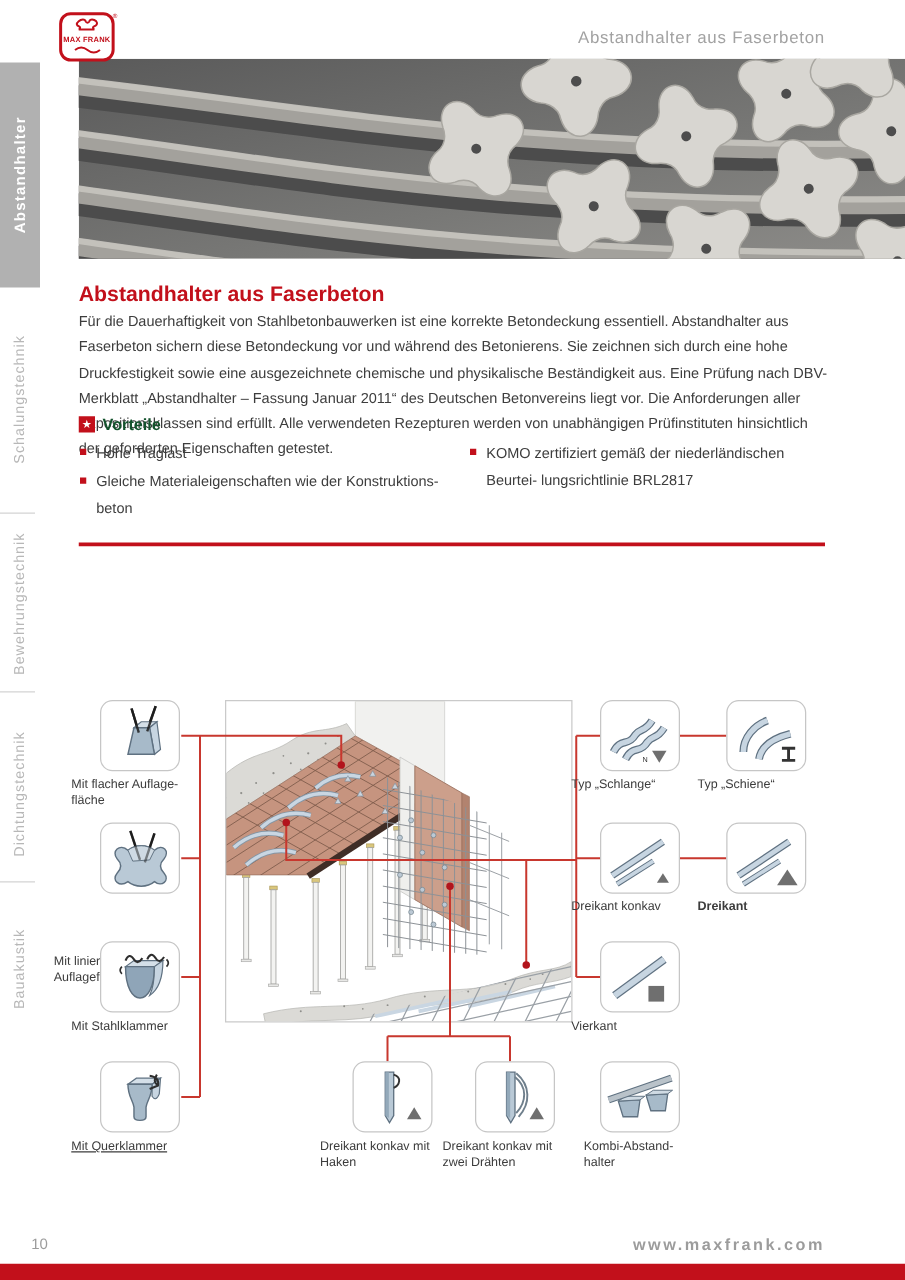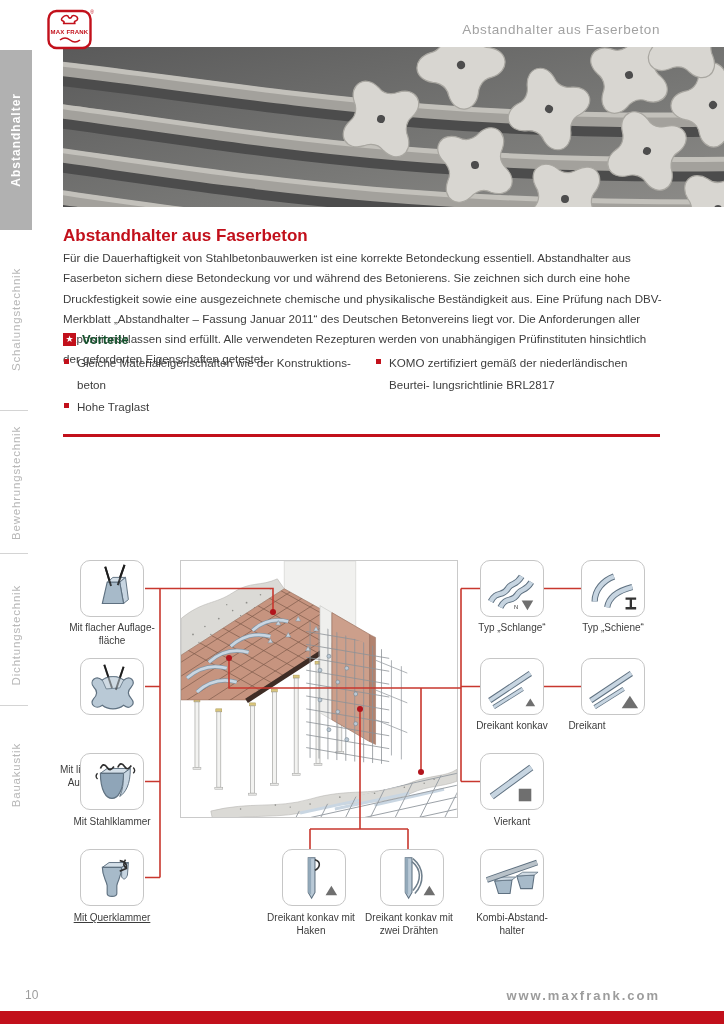--- a/index.html
+++ b/index.html
@@ -38,32 +38,32 @@
   .red-rule{position:absolute;left:63px;top:434px;width:597px;height:3px;background:#c2101b;}
   
   .illus{position:absolute;left:180px;top:560px;width:278px;height:258px;border:1px solid #cacaca;
          background:#fff;box-sizing:border-box;z-index:4;}
   .illus svg{width:100%;height:100%;display:block;}
   .connectors{position:absolute;left:0;top:0;width:724px;height:1024px;z-index:6;pointer-events:none;}
   .box{position:absolute;width:64px;height:57px;border:1.5px solid #c6c6c6;border-radius:10px;
        background:#fff;box-sizing:border-box;z-index:10;}
   .box svg{width:100%;height:100%;display:block;}
   .lbl{position:absolute;width:110px;font-size:10px;line-height:13px;color:#3c3c3c;
-       text-align:center;z-index:10;}
+       z-index:10;}
   
   .bx-l1{left:80px;top:560px;} .bx-l2{left:80px;top:658px;}
   .bx-l3{left:80px;top:753px;} .bx-l4{left:80px;top:849px;}
   .bx-ra1{left:480px;top:560px;} .bx-rb1{left:581px;top:560px;}
   .bx-ra2{left:480px;top:658px;} .bx-rb2{left:581px;top:658px;}
   .bx-ra3{left:480px;top:753px;} .bx-ra4{left:480px;top:849px;}
   .bx-m1{left:282px;top:849px;} .bx-m2{left:380px;top:849px;}
   .lb-l1{left:57px;top:621px;} .lb-l2{left:43px;top:719px;margin-top:44px;}
   .lb-l3{left:57px;top:815px;} .lb-l4{left:57px;top:911px;text-decoration:underline;}
   .lb-ra1{left:457px;top:621px;} .lb-rb1{left:558px;top:621px;}
-  .lb-ra2{left:457px;top:719px;} .lb-rb2{left:532px;top:719px;}
+  .lb-ra2{left:457px;top:719px;} .lb-rb2{left:558px;top:719px;font-weight:bold;}
   .lb-ra3{left:457px;top:815px;}
   .lb-ra4{left:467px;top:911px;width:90px;}
   .lb-m1{left:256px;top:911px;} .lb-m2{left:354px;top:911px;}
   
   .page-num{position:absolute;left:25px;top:988px;font-size:12px;color:#9c9c9c;z-index:20;}
   .site{position:absolute;right:64px;top:988px;font-size:13px;font-weight:bold;color:#9c9c9c;
         letter-spacing:2px;z-index:20;}
   .footer-bar{position:absolute;left:0;bottom:0;width:724px;height:13px;background:#c2101b;z-index:20;}
 </style>
 </head>
@@ -149,22 +149,22 @@
   </svg>
 
   <div class="heading">Abstandhalter aus Faserbeton</div>
   <div class="intro">Für die Dauerhaftigkeit von Stahlbetonbauwerken ist eine korrekte Betondeckung essentiell. Abstandhalter aus Faserbeton sichern diese Betondeckung vor und während des Betonierens. Sie zeichnen sich durch eine hohe Druckfestigkeit sowie eine ausgezeichnete chemische und physikalische Beständigkeit aus. Eine Prüfung nach DBV-Merkblatt „Abstandhalter – Fassung Januar 2011“ des Deutschen Betonvereins liegt vor. Die Anforderungen aller Expositionsklassen sind erfüllt. Alle verwendeten Rezepturen werden von unabhängigen Prüfinstituten hinsichtlich der geforderten Eigenschaften getestet.</div>
 
   <div class="adv-head">
     <span class="adv-star">★</span>
     <span class="adv-title">Vorteile</span>
   </div>
   <ul class="blist bl-left">
+    <li>Hohe Traglast</li>
     <li>Gleiche Materialeigenschaften wie der Konstruktions- beton</li>
-    <li>Hohe Traglast</li>
   </ul>
   <ul class="blist bl-right">
     <li>KOMO zertifiziert gemäß der niederländischen Beurtei- lungsrichtlinie BRL2817</li>
   </ul>
   <div class="red-rule"></div>
 
   <div class="illus">
     <svg viewBox="0 0 278 258">
       <defs>
         <clipPath id="slabClip">

